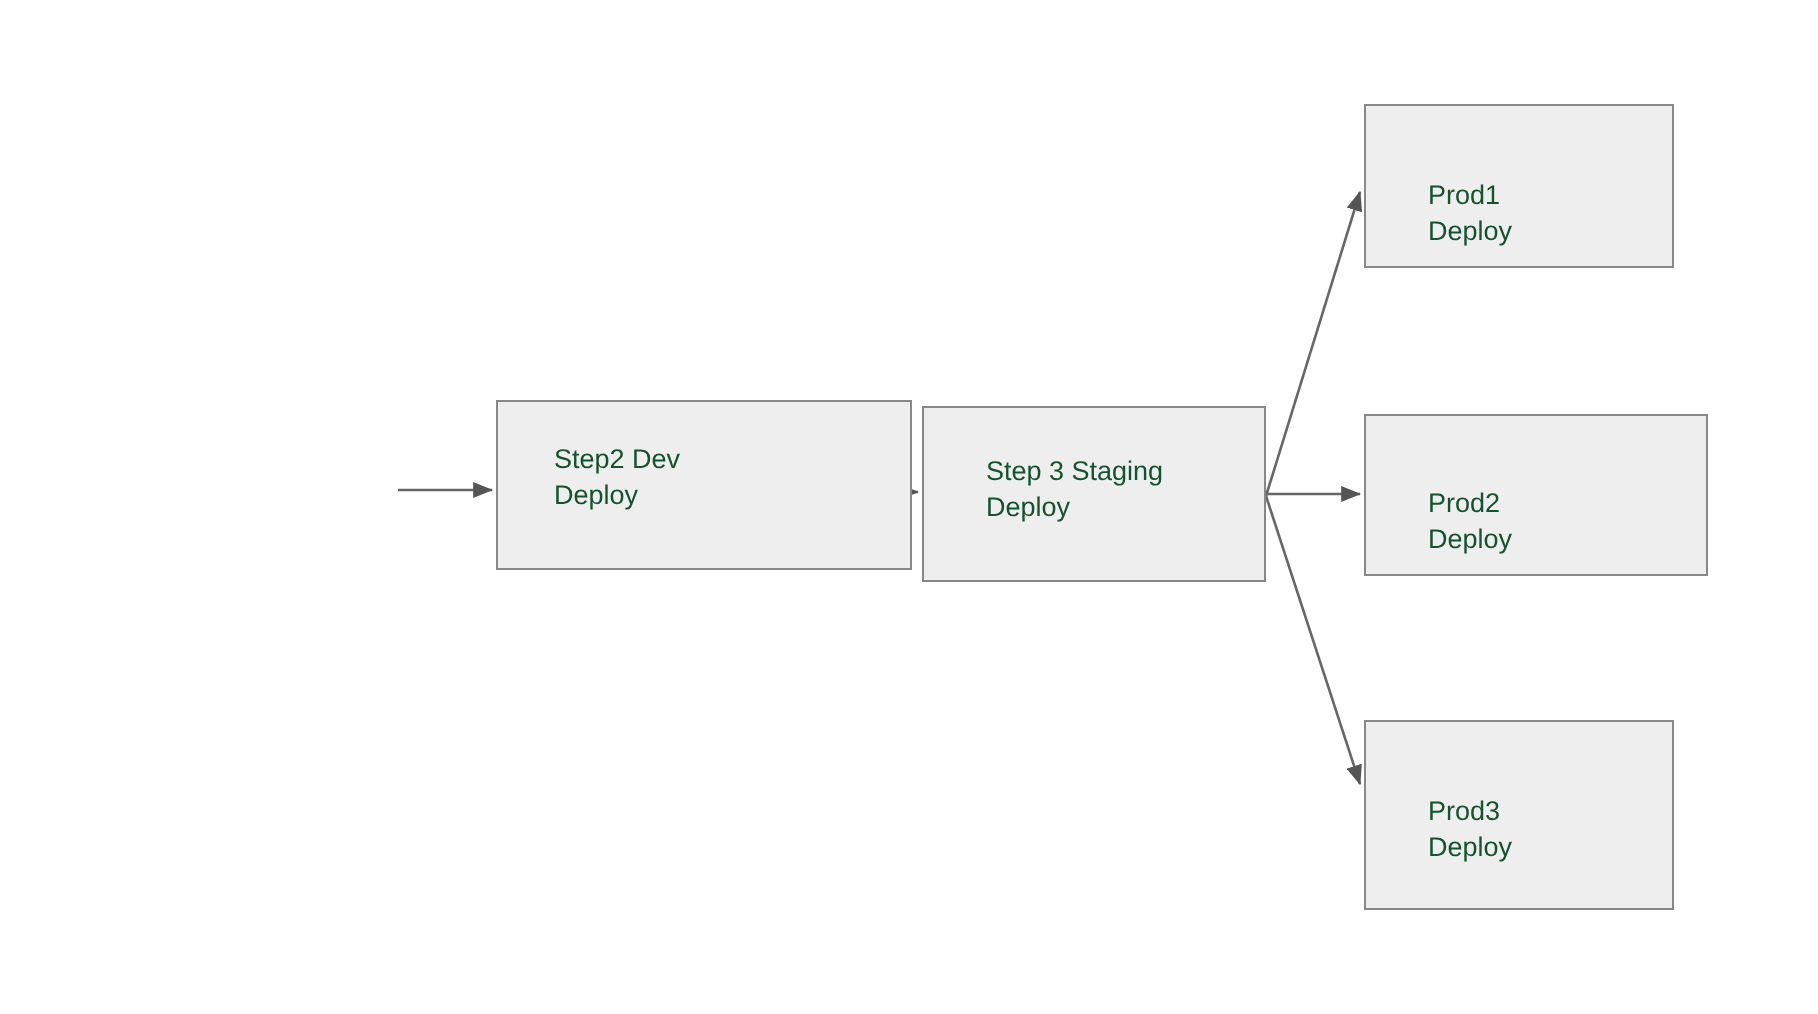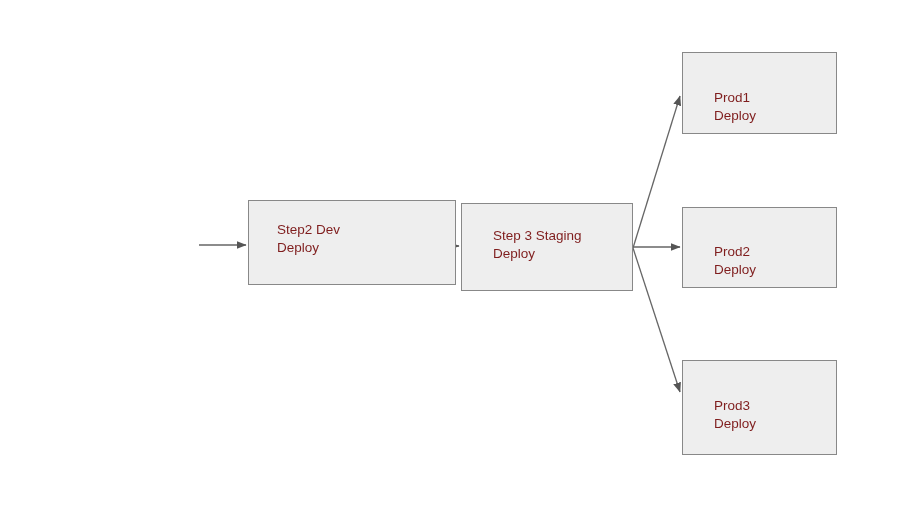--- a/index.html
+++ b/index.html
@@ -27,21 +27,21 @@
   }
   .node {
     position: absolute;
     box-sizing: border-box;
     background: #eeeeee;
     border: 1px solid #888888;
     z-index: 2;
   }
   .node-label {
     position: absolute;
-    color: #7f1d1d;
+    color: #14532d;
     line-height: 1.35;
     white-space: pre-line;
   }
   
   #node-step1 .node-label {
     left: 0;
     right: 0;
     top: 50%;
     transform: translateY(-50%);
     text-align: center;
@@ -85,21 +85,21 @@
   <div class="node node-sm" id="node-step3" style="left:461px; top:203px; width:172px; height:88px;padding-left:45px;">
     <div class="node-label">Step 3 Staging
 Deploy</div>
   </div>
 
   <div class="node node-sm" id="node-prod1" style="left:682px; top:52px; width:155px; height:82px;">
     <div class="node-label">Prod1
 Deploy</div>
   </div>
 
-  <div class="node node-sm" id="node-prod2" style="left:682px; top:207px; width:155px; height:81px;">
+  <div class="node node-sm" id="node-prod2" style="left:682px; top:207px; width:172px; height:81px;">
     <div class="node-label">Prod2
 Deploy</div>
   </div>
 
   <div class="node node-sm" id="node-prod3" style="left:682px; top:360px; width:155px; height:95px;">
     <div class="node-label">Prod3
 Deploy</div>
   </div>
 
 </div>

